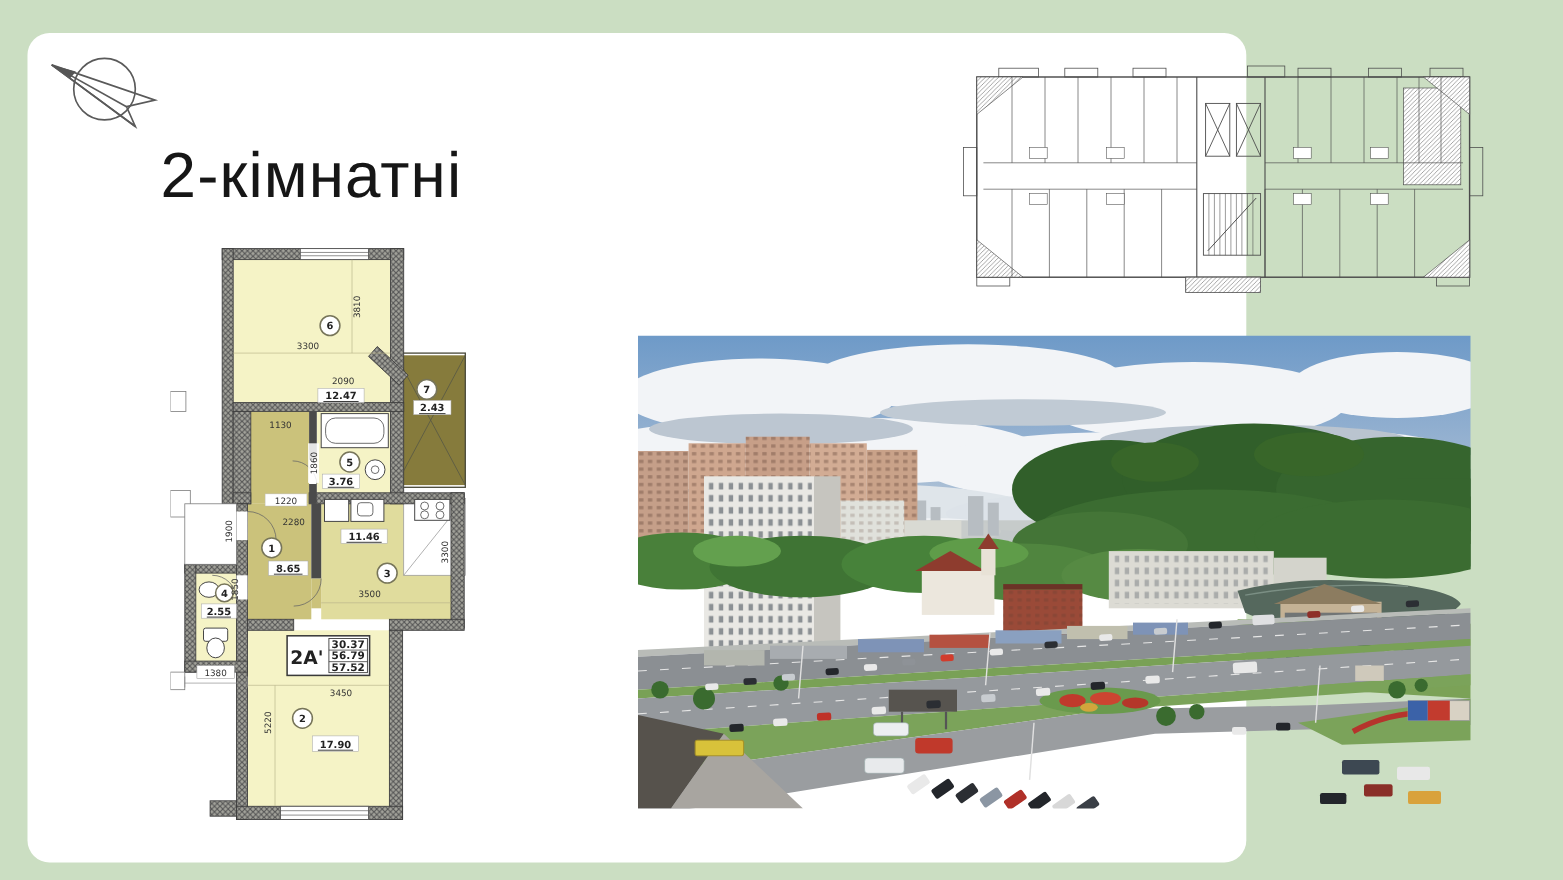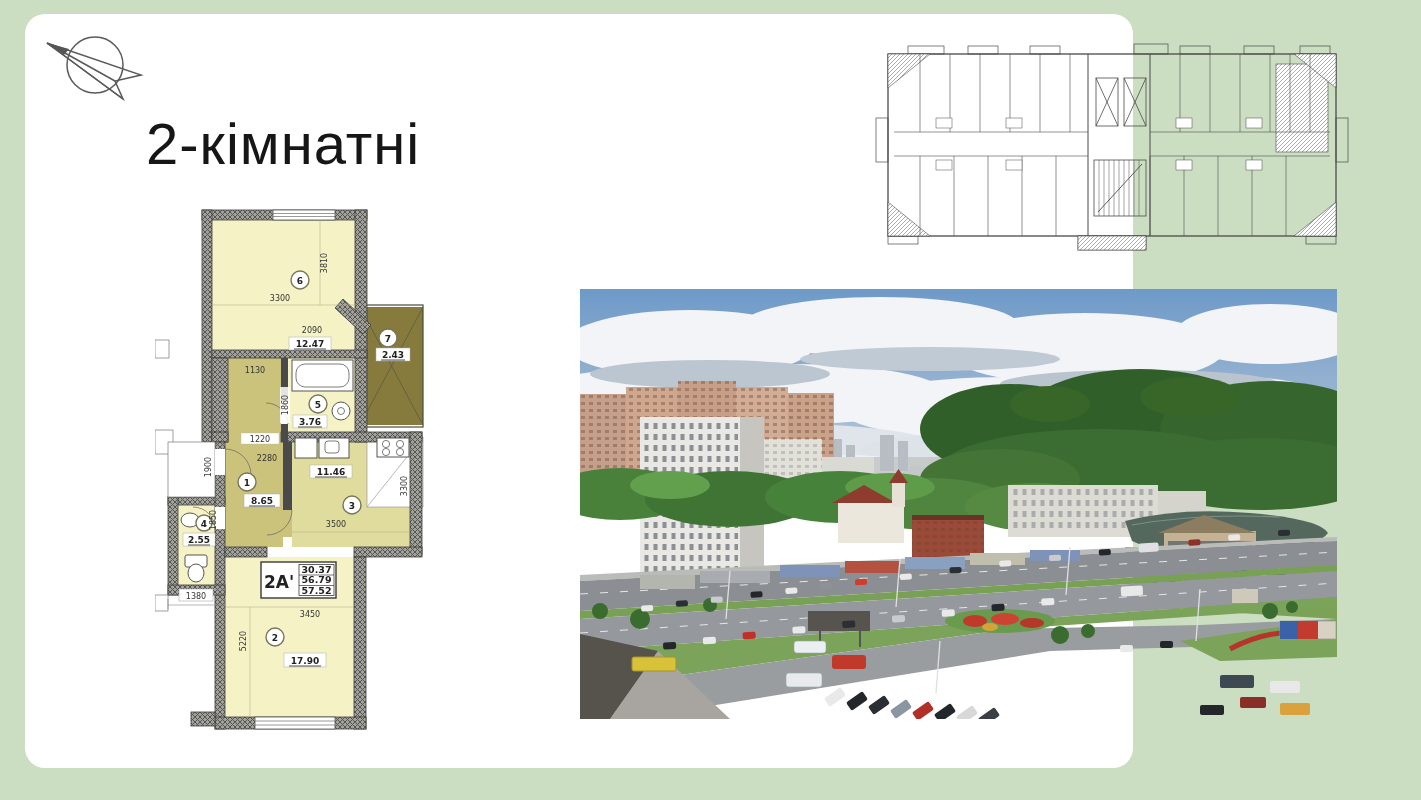--- a/index.html
+++ b/index.html
@@ -3,21 +3,21 @@
 <meta charset="utf-8">
 <style>
   html,body{margin:0;padding:0;}
   body{
     width:1421px;height:800px;overflow:hidden;
     background:#cbdec2;
     font-family:"Liberation Sans", sans-serif;
     position:relative;
   }
   .surface{
-    position:absolute;left:25px;top:14px;width:1108px;height:754px;
+    position:absolute;left:25px;top:30px;width:1108px;height:754px;
     background:#ffffff;
     border-radius:20px;
   }
   .logo{position:absolute;left:8px;top:8px;}
   .title{
     position:absolute;left:121px;top:96px;
     font-size:58px;font-weight:400;color:#161616;letter-spacing:1px;
     font-family:"Liberation Sans", sans-serif;
   }
   .apt-plan{position:absolute;left:130px;top:193px;}

